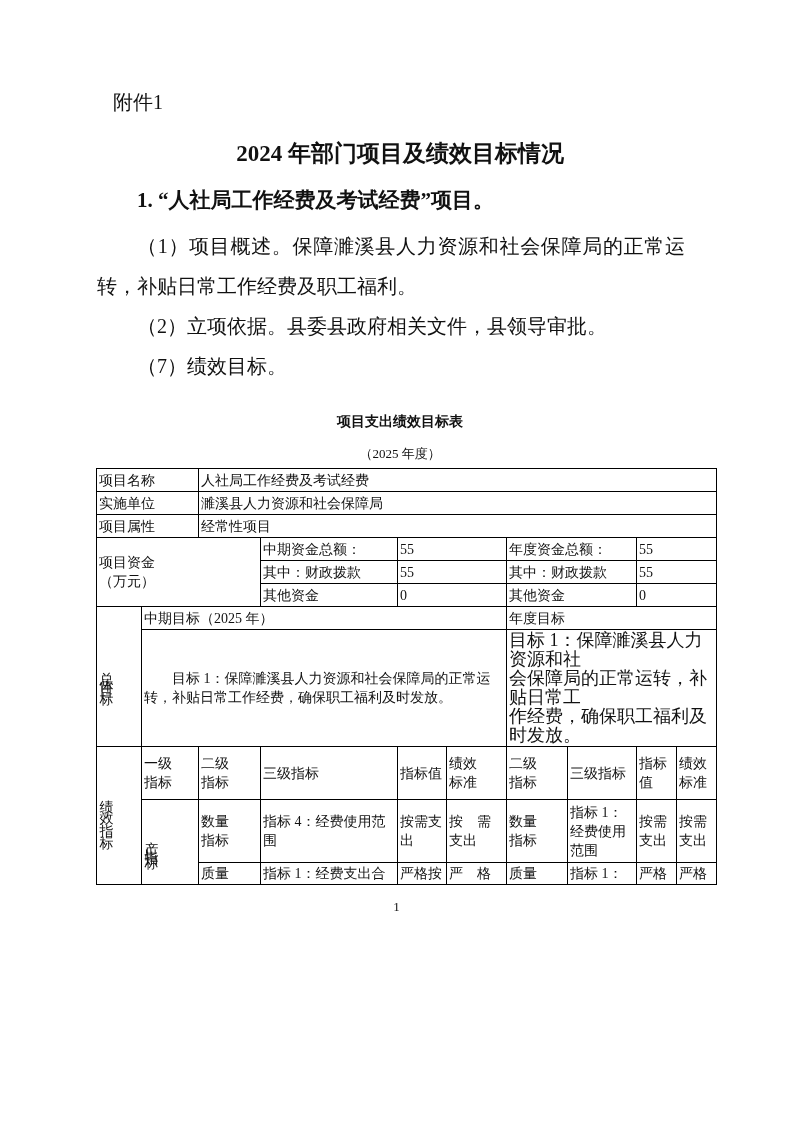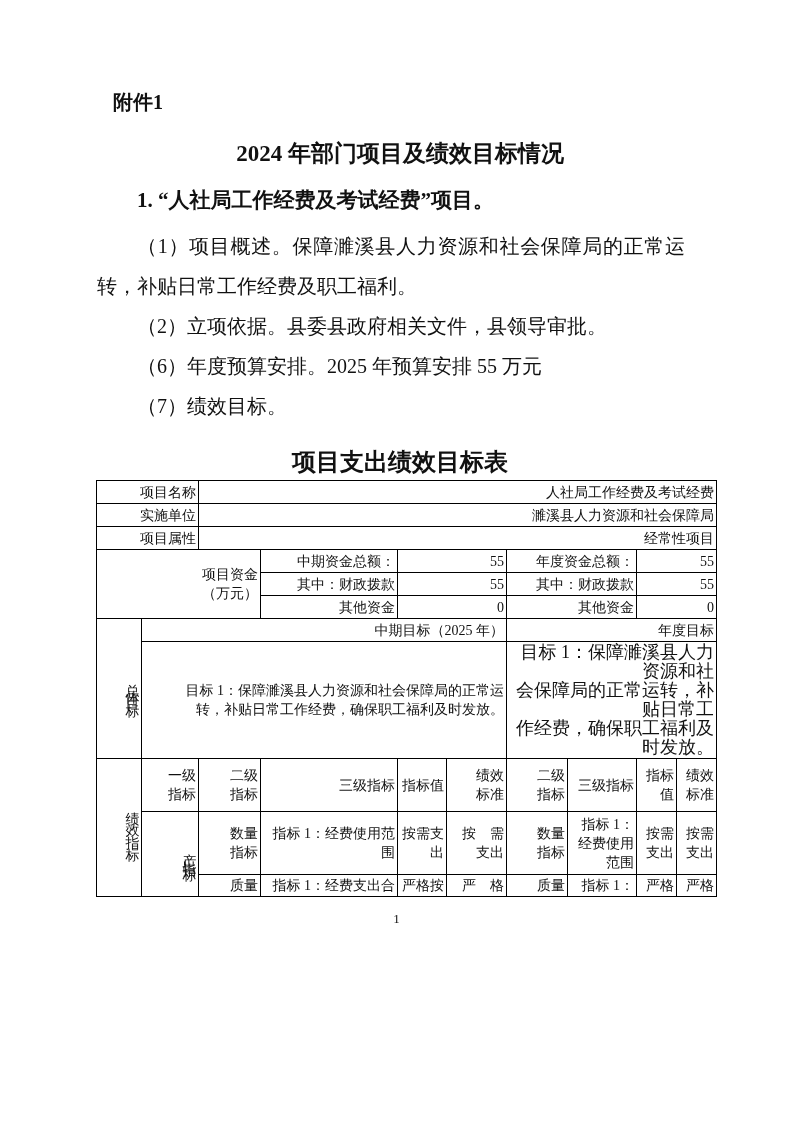--- a/index.html
+++ b/index.html
@@ -7,21 +7,21 @@
   .page {
     position: relative;
     width: 793px;
     height: 1122px;
     background: #ffffff;
     color: #111;
     font-family: "Liberation Serif", serif;
     overflow: hidden;
   }
   .content { padding: 90px 90px 0 97px; }
-  .attachment { margin-left: 16px; font-size: 20px; line-height: 24px; font-weight: bold; }
+  .attachment { margin-left: 16px; font-size: 20px; line-height: 24px; }
   .doc-title {
     margin-top: 26px;
     text-align: center;
     font-size: 23px;
     font-weight: bold;
     line-height: 28px;
   }
   .section-heading {
     margin-top: 18px;
     margin-left: 40px;
@@ -33,41 +33,41 @@
     margin-top: 12px;
     width: 588px;
     font-size: 20px;
     line-height: 40px;
     text-align: justify;
   }
   .para { text-indent: 2em; }
   .table-title {
     margin-top: 22px;
     text-align: center;
-    font-size: 24px;
+    font-size: 14px;
     font-weight: bold;
     line-height: 28px;
   }
   .table-subtitle {
     margin-top: 8px;
     text-align: center;
     font-size: 13px;
     line-height: 20px;
   }
   table.perf {
     margin: 4px 0 0 96px;
     width: 620px;
     border-collapse: collapse;
     table-layout: fixed;
     font-size: 14px;
   }
   table.perf td {
     border: 1px solid #000;
     padding: 1px 2px;
-    text-align: right;
+    text-align: left;
     vertical-align: middle;
     line-height: 19px;
     white-space: pre-line;
     overflow: hidden;
   }
   tr.h22 td { height: 23px; }
   tr.goal-row td { height: 83px; }
   tr.hdr-row td { height: 53px; }
   tr.out-row td { height: 63px; }
   tr.clip-row td { height: 22px; vertical-align: top; }
@@ -110,25 +110,25 @@
 
     <div class="attachment">附件1</div>
 
     <div class="doc-title">2024 年部门项目及绩效目标情况</div>
 
     <div class="section-heading">1. “人社局工作经费及考试经费”项目。</div>
 
     <div class="paragraphs">
       <p class="para">（1）项目概述。保障濉溪县人力资源和社会保障局的正常运转，补贴日常工作经费及职工福利。</p>
       <p class="para">（2）立项依据。县委县政府相关文件，县领导审批。</p>
-      <p class="para">（6）年度预算安排。2025 年预算安排 55 万元</p>
       <p class="para">（7）绩效目标。</p>
     </div>
 
     <div class="table-title">项目支出绩效目标表</div>
+    <div class="table-subtitle">（2025 年度）</div>
   </div>
 
   <table class="perf">
     <colgroup>
       <col style="width:45px">
         <col style="width:57px">
         <col style="width:62px">
       <col style="width:137px">
         <col style="width:49px">
         <col style="width:60px">
@@ -197,21 +197,21 @@
         <td>三级指标</td>
         <td>指标
 值</td>
         <td>绩效
 标准</td>
       </tr>
       <tr class="out-row">
         <td rowspan="2" class="vcell"><span class="vtext v-output">产出指标</span></td>
         <td>数量
 指标</td>
-        <td class="left">指标 1：经费使用范
+        <td class="left">指标 4：经费使用范
 围</td>
         <td class="left">按需支
 出</td>
         <td class="left">按　需
 支出</td>
         <td>数量
 指标</td>
         <td class="left">指标 1：
 经费使用
 范围</td>

